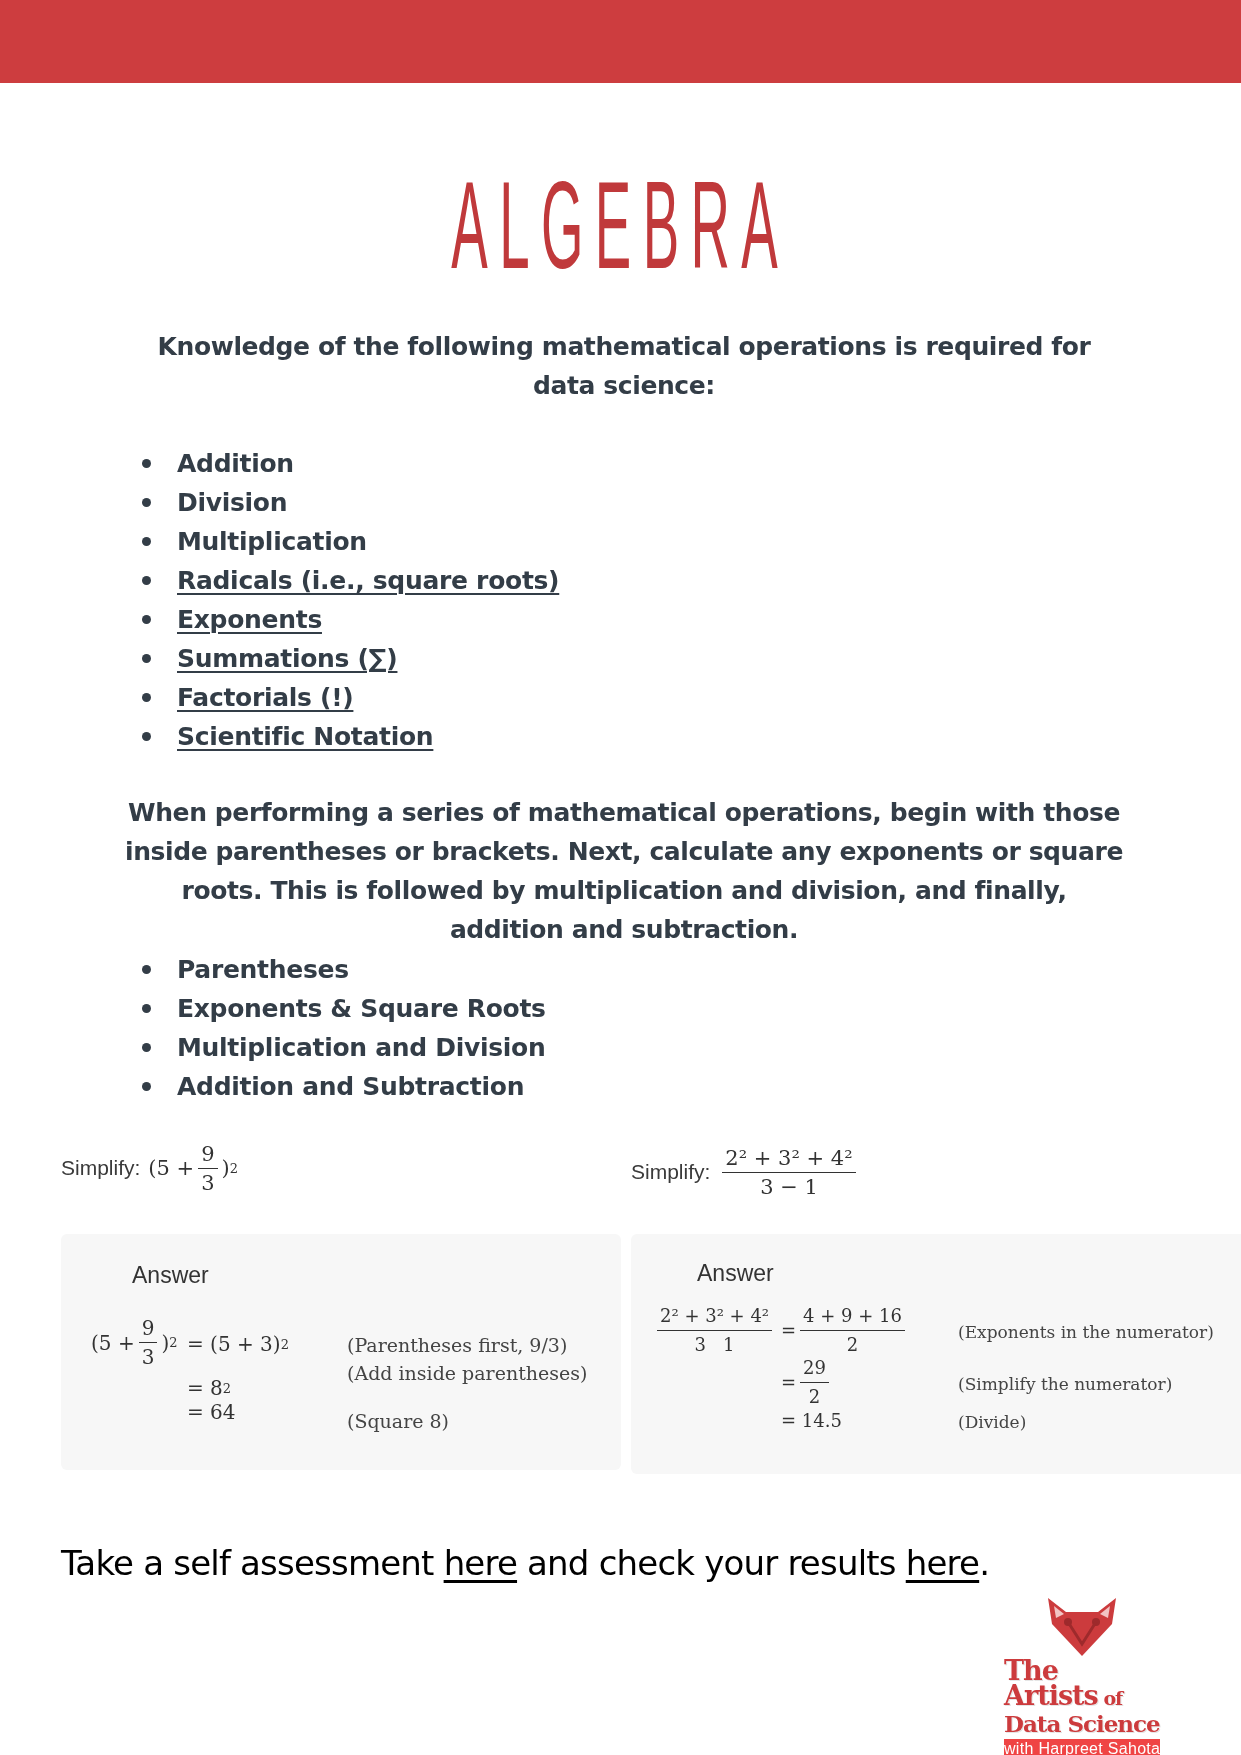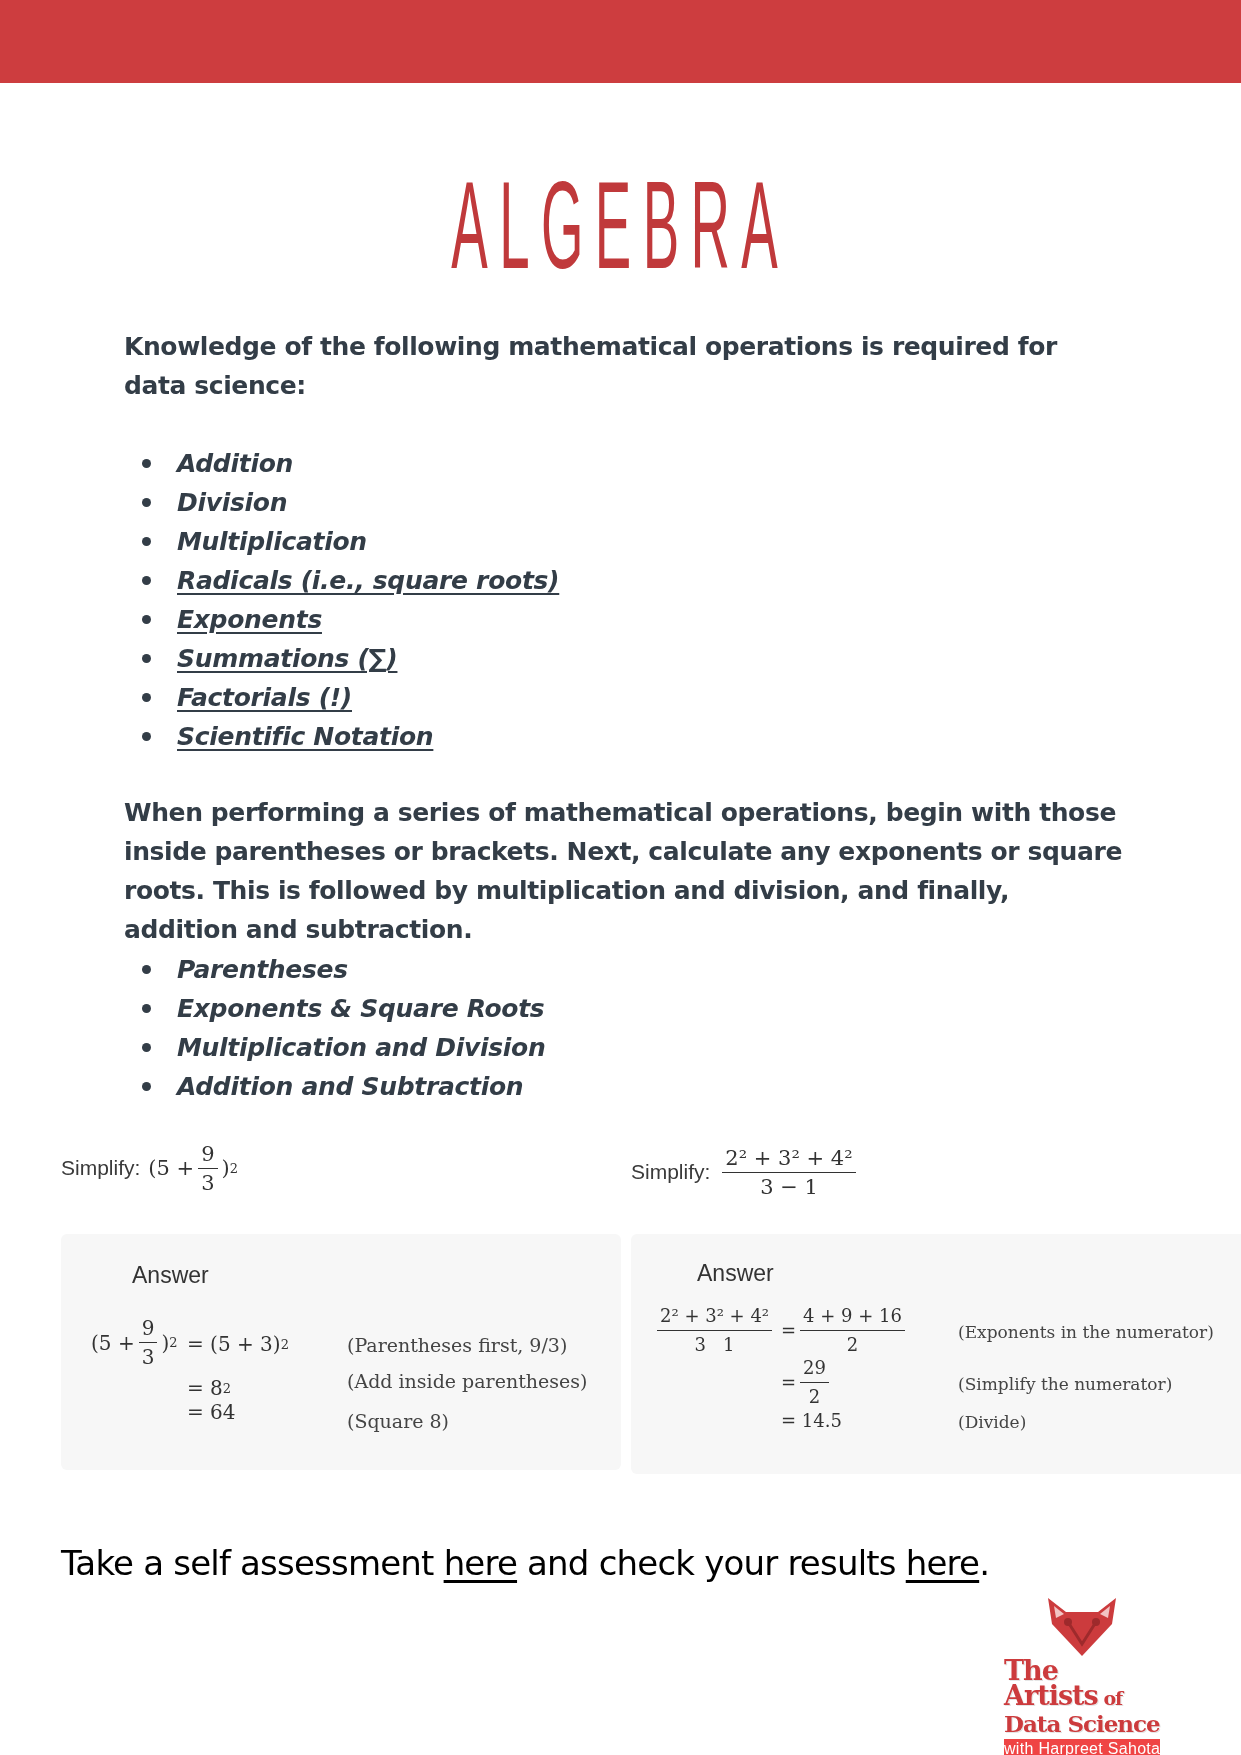--- a/index.html
+++ b/index.html
@@ -11,27 +11,27 @@
   .page-title {
     position: absolute; left: 0; top: 165px; width: 1241px; text-align: center;
     font-family: "Liberation Sans Narrow", "Liberation Sans", sans-serif;
     color: #c0393b; font-size: 124px; line-height: 120px; letter-spacing: 26px;
     transform: scaleX(0.44); transform-origin: 620px 0; font-weight: normal;
   }
 
   .body-text {
     position: absolute; left: 124px; width: 1000px;
     font-family: "DejaVu Sans", sans-serif; font-weight: bold; font-size: 25px;
-    line-height: 39px; color: #333d47; letter-spacing: -0.4px;
+    line-height: 39px; color: #333d47; letter-spacing: -0.4px; text-align: center;
   }
   .intro { top: 327px; }
   .order-para { top: 793px; }
 
   ul.bullets { position: absolute; left: 124px; list-style: none; font-family: "DejaVu Sans", sans-serif; font-weight: bold; font-size: 25px; color: #333d47; letter-spacing: -0.3px; }
-  ul.bullets li { height: 39px; line-height: 39px; display: flex; align-items: center; font-style: italic; }
+  ul.bullets li { height: 39px; line-height: 39px; display: flex; align-items: center; }
   ul.bullets li .dot { width: 9px; height: 9px; border-radius: 50%; background: #333d47; margin-left: 18px; margin-right: 26px; flex: none; }
   ul.bullets li .lbl.link { text-decoration: underline; text-decoration-thickness: 2px; text-underline-offset: 4px; cursor: pointer; }
   .ops-list { top: 444px; }
   .order-list { top: 950px; }
 
   .problem { position: absolute; font-family: "Liberation Sans", sans-serif; font-size: 21px; color: #3a3a3a; display: flex; align-items: center; }
   .problem .math { font-family: "DejaVu Serif", "Liberation Serif", serif; font-size: 21px; color: #333; display: inline-flex; align-items: center; margin-left: 8px; }
   .p1 { left: 61px; top: 1138px; height: 60px; }
   .p2 { left: 631px; top: 1142px; height: 60px; }
 
@@ -159,21 +159,21 @@
   </div>
   <div class="step" style="left:126px; top:98px;">
     <span>= (5 + 3)</span>
       <sup>2</sup>
   </div>
   <div class="note" style="left:286px; top:100px;">(Parentheses first, 9/3)</div>
   <div class="step" style="left:126px; top:142px;">
     <span>= 8</span>
       <sup>2</sup>
   </div>
-  <div class="note" style="left:286px; top:136px;">(Add inside parentheses)</div>
+  <div class="note" style="left:286px; top:128px;">(Add inside parentheses)</div>
   <div class="step" style="left:126px; top:166px;">
     <span>= 64</span>
   </div>
   <div class="note" style="left:286px; top:176px;">(Square 8)</div>
 </div>
 
 <div class="answer-box box2">
   <div class="answer-title">Answer</div>
   <div class="step" style="left:22px; top:70px; font-size:18px;">
     <span class="frac">

